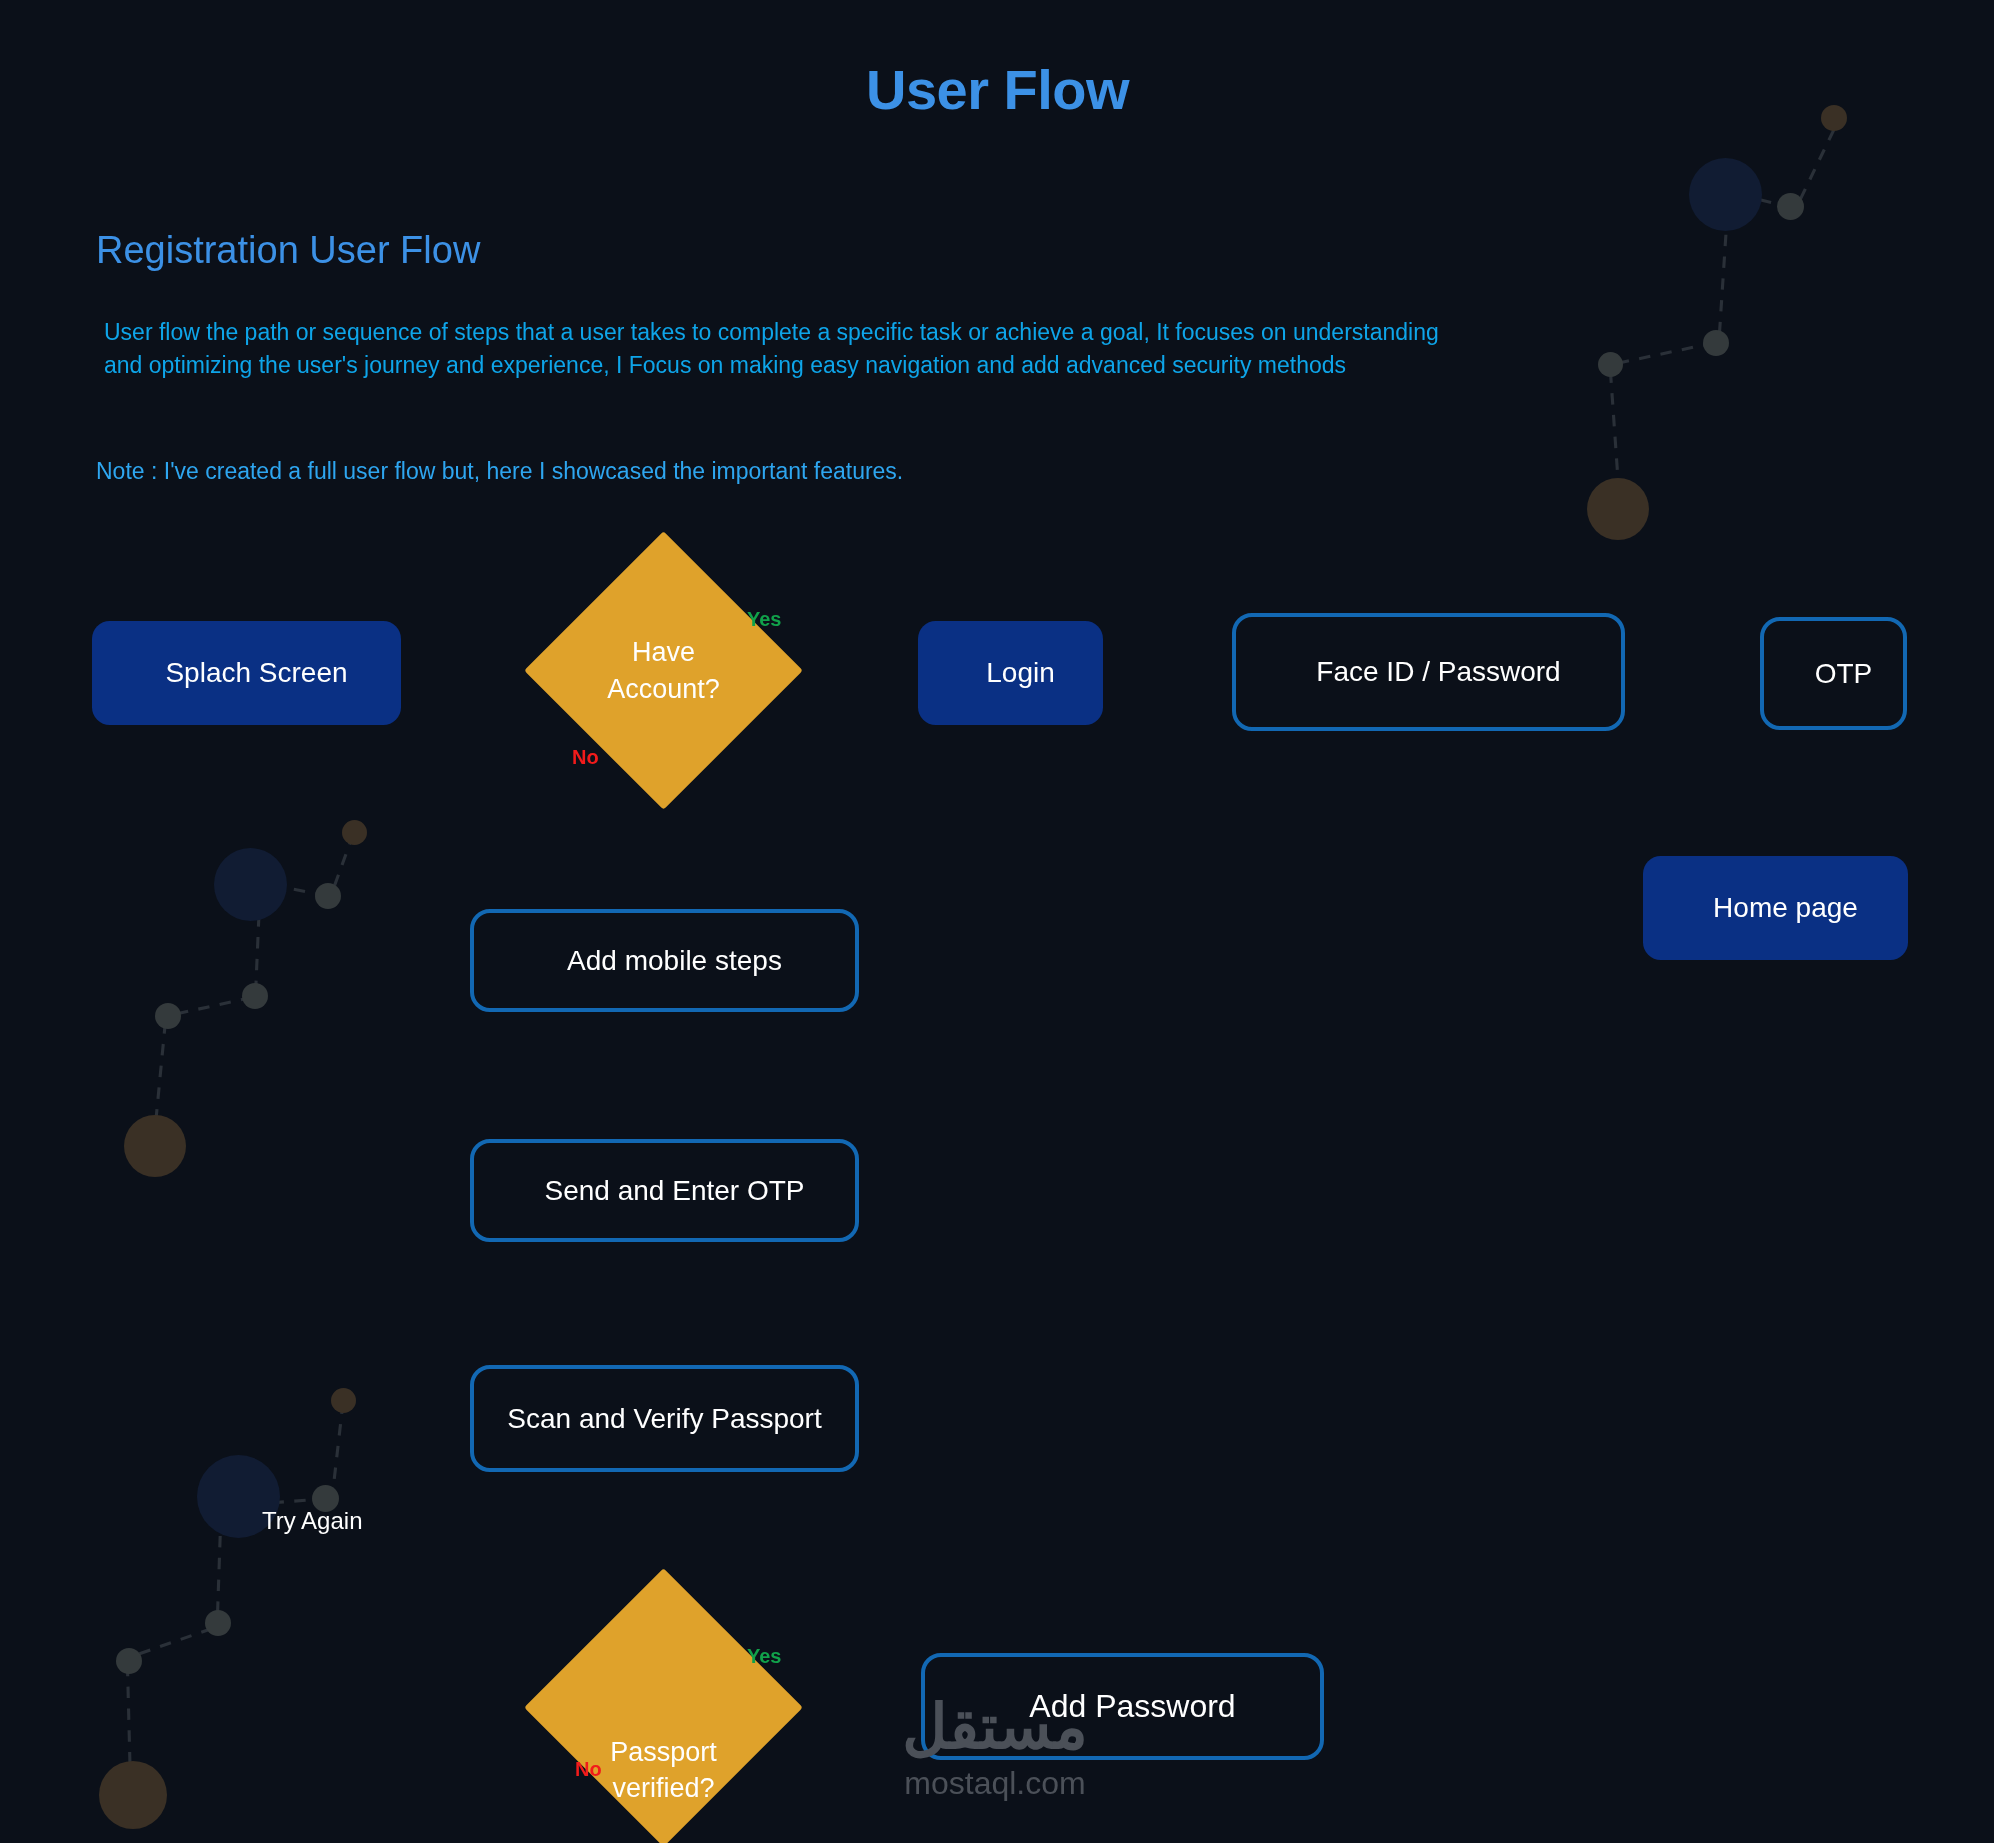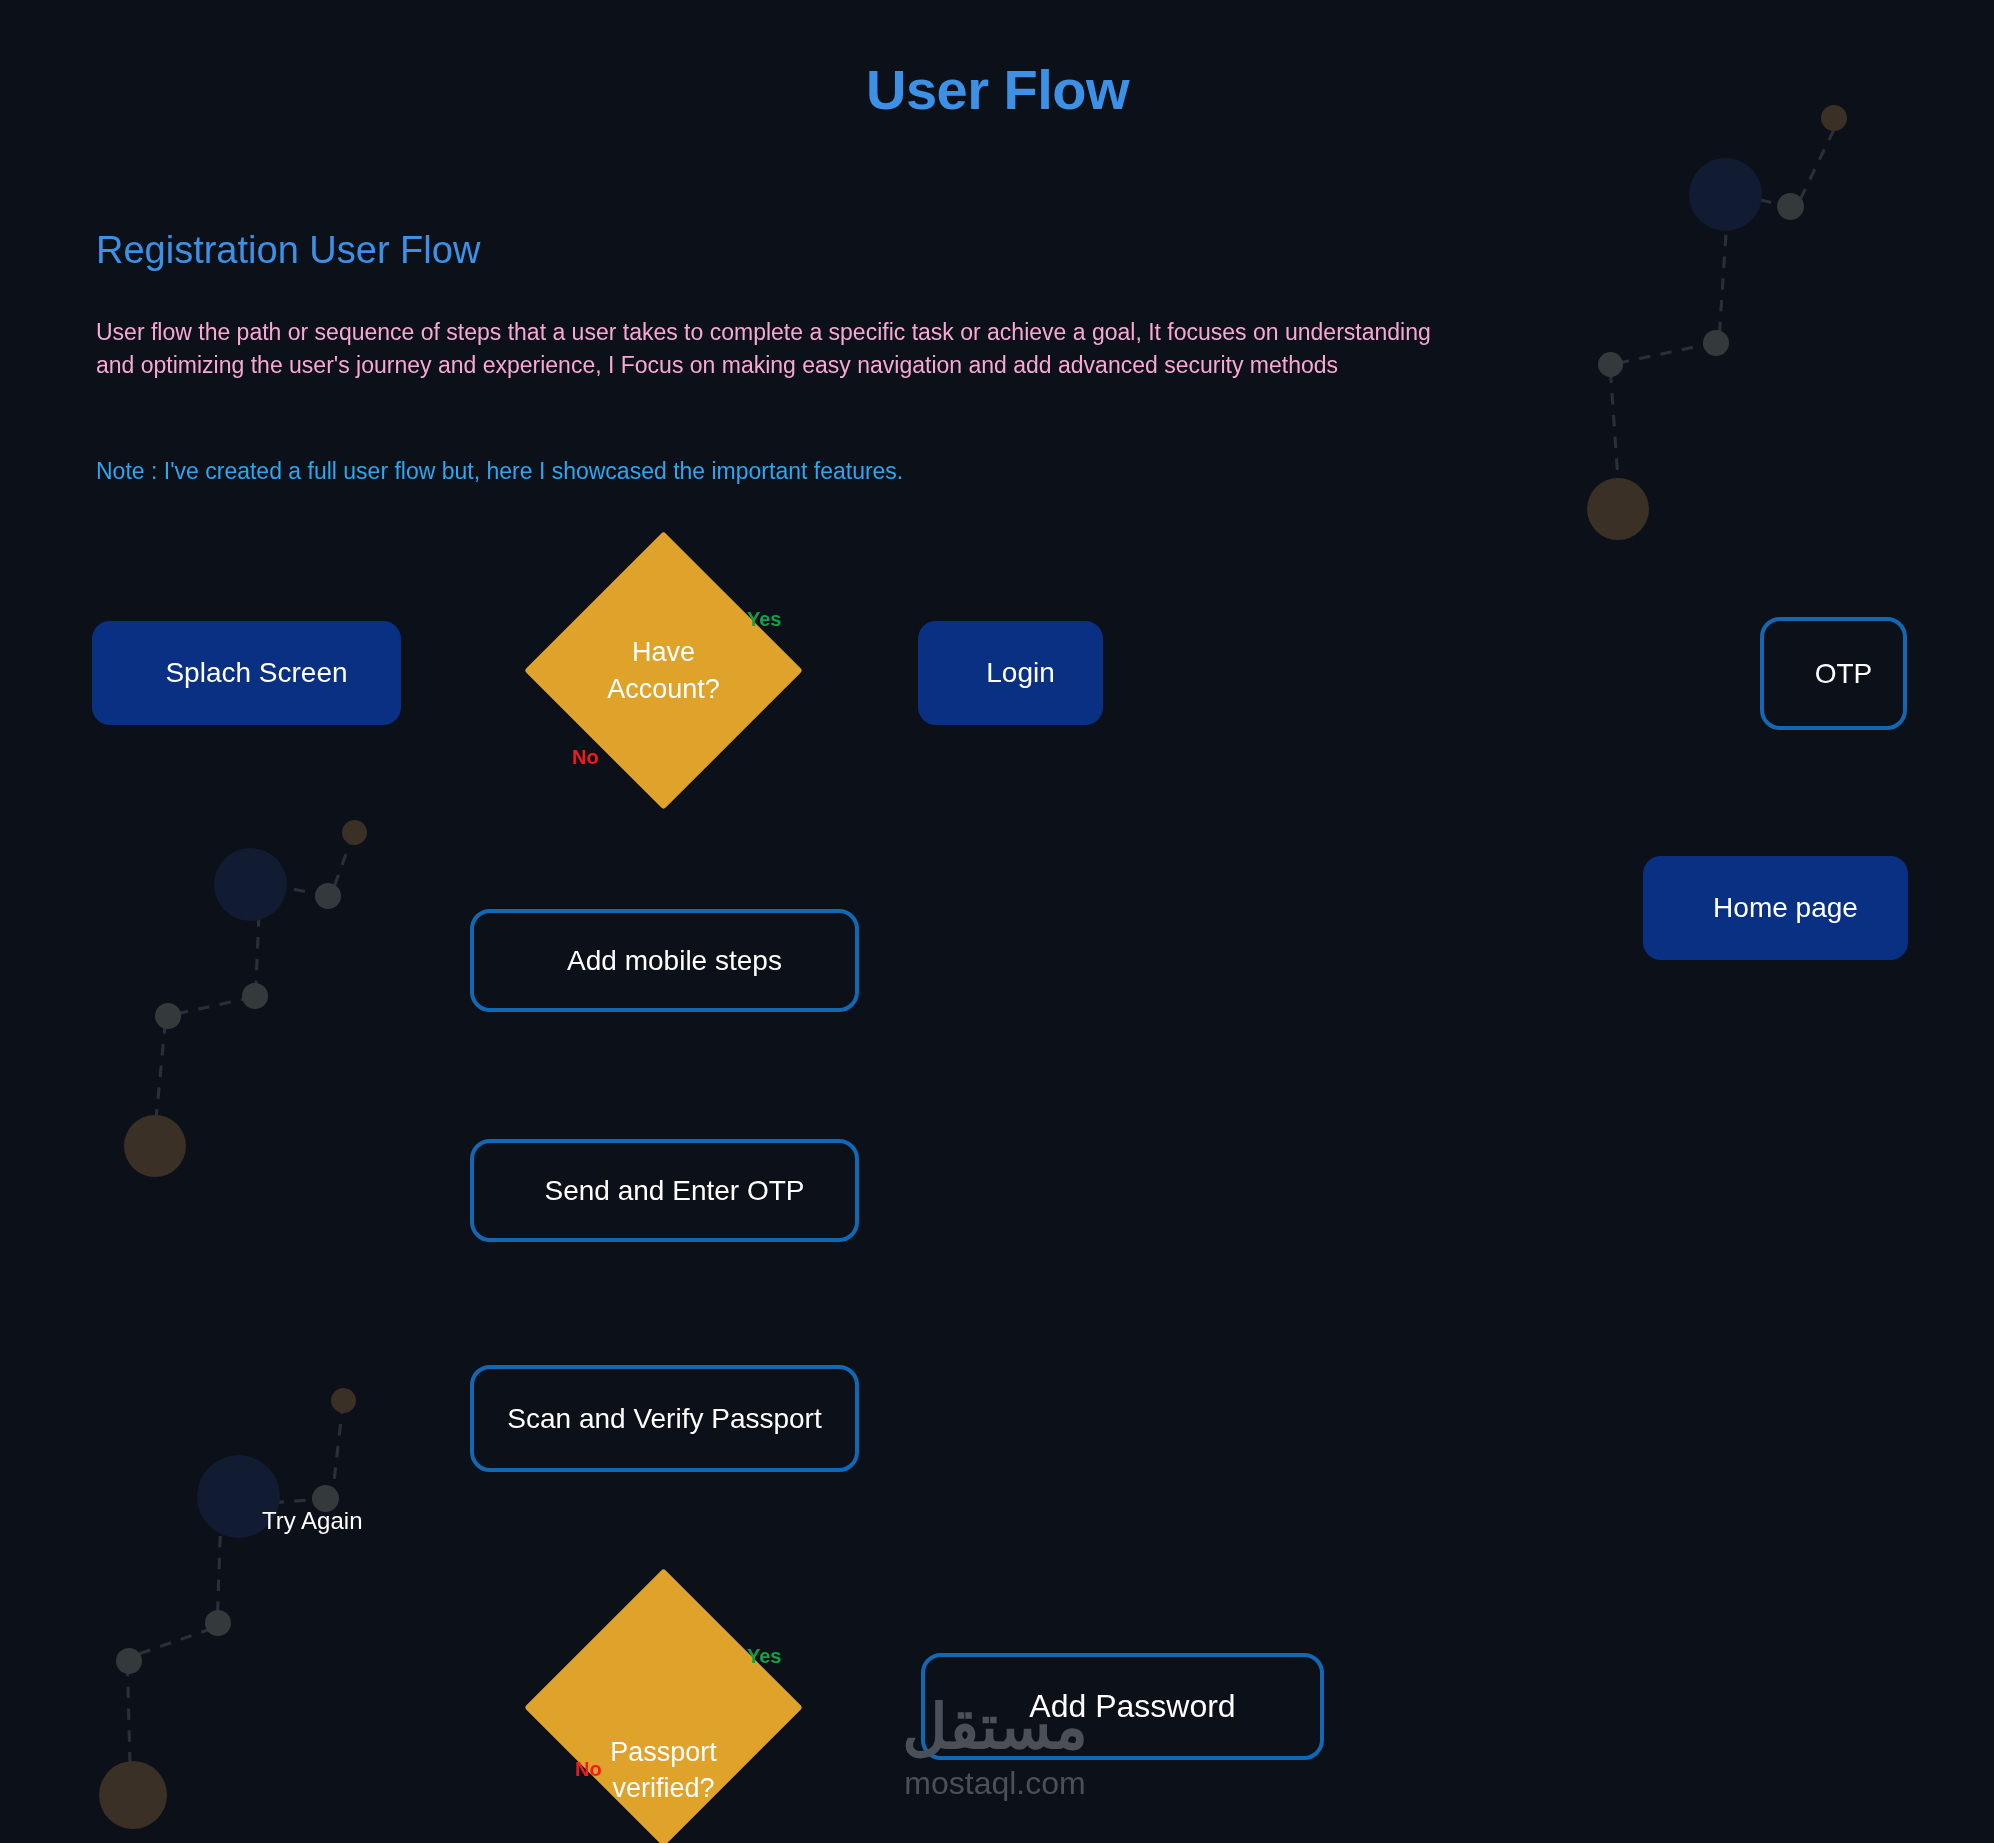--- a/index.html
+++ b/index.html
@@ -22,22 +22,22 @@
     font-size: 56px; font-weight: 700; letter-spacing: -0.5px;
     color: #3c91e6;
     z-index: 4;
   }
   #section-title {
     position: absolute; top: 229px; left: 96px;
     font-size: 38px; font-weight: 400; color: #3c91e6;
     z-index: 4;
   }
   #intro-paragraph {
-    position: absolute; top: 316px; left: 96px; width: 1361px;
-    font-size: 23px; line-height: 1.42; color: #f9a8d4; font-weight: 300;
+    position: absolute; top: 316px; left: 104px; width: 1361px;
+    font-size: 23px; line-height: 1.42; color: #0ea5e9; font-weight: 300;
     z-index: 4;
   }
   #note-line {
     position: absolute; top: 458px; left: 96px; width: 1361px;
     font-size: 23px; color: #2ea6f0; font-weight: 300;
     z-index: 4;
   }
 
   
   .node {
@@ -196,20 +196,23 @@
   </svg>
 
   <div class="node filled" style="left:92px;top:621px;width:309px;height:104px;font-size:28px;">
     <span>Splach Screen</span>
   </div>
 
   <div class="node filled" style="left:918px;top:621px;width:185px;height:104px;font-size:28px;">
     <span>Login</span>
   </div>
 
+  <div class="node outlined" style="left:1232px;top:613px;width:393px;height:118px;font-size:28px;">
+    <span>Face ID / Password</span>
+  </div>
 
   <div class="node outlined" style="left:1760px;top:617px;width:147px;height:113px;font-size:28px;">
     <span>OTP</span>
   </div>
 
   <div class="node filled" style="left:1643px;top:856px;width:265px;height:104px;font-size:28px;">
     <span>Home page</span>
   </div>
 
   <div class="node outlined" style="left:470px;top:909px;width:389px;height:103px;font-size:28px;">

